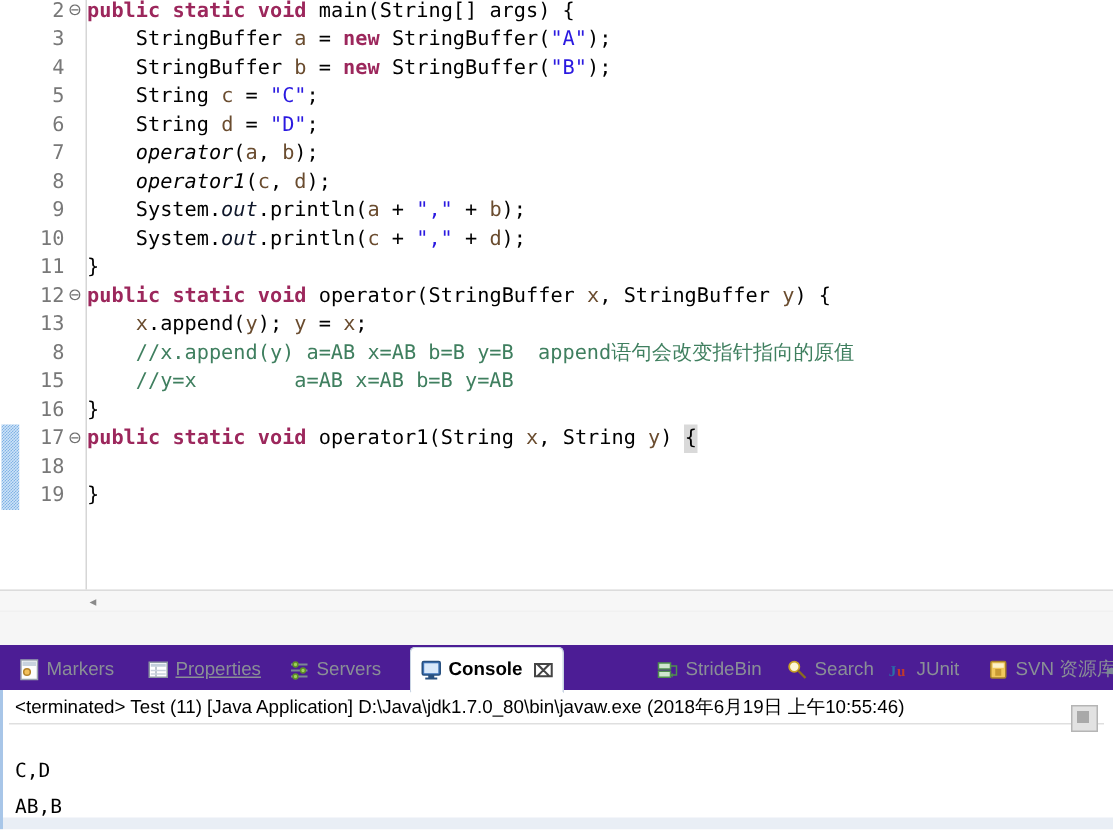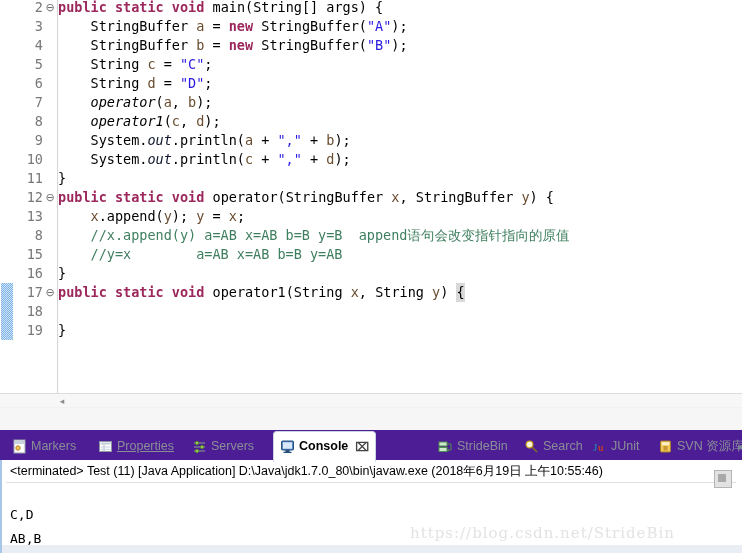--- a/index.html
+++ b/index.html
@@ -439,14 +439,13 @@
       <div class="console-out" style="top:26px;margin-top:43px;">AB,B</div>
       <div class="console-out" style="top:45px;">C,D</div>
       <div class="console-bottombar"></div>
     </div>
 
     <div class="toolbtn">
         <i></i>
       </div>
   </div>
 
-  <div class="watermark">https://blog.csdn.net/StrideBin</div>
 </div>
 
 </body></html>

